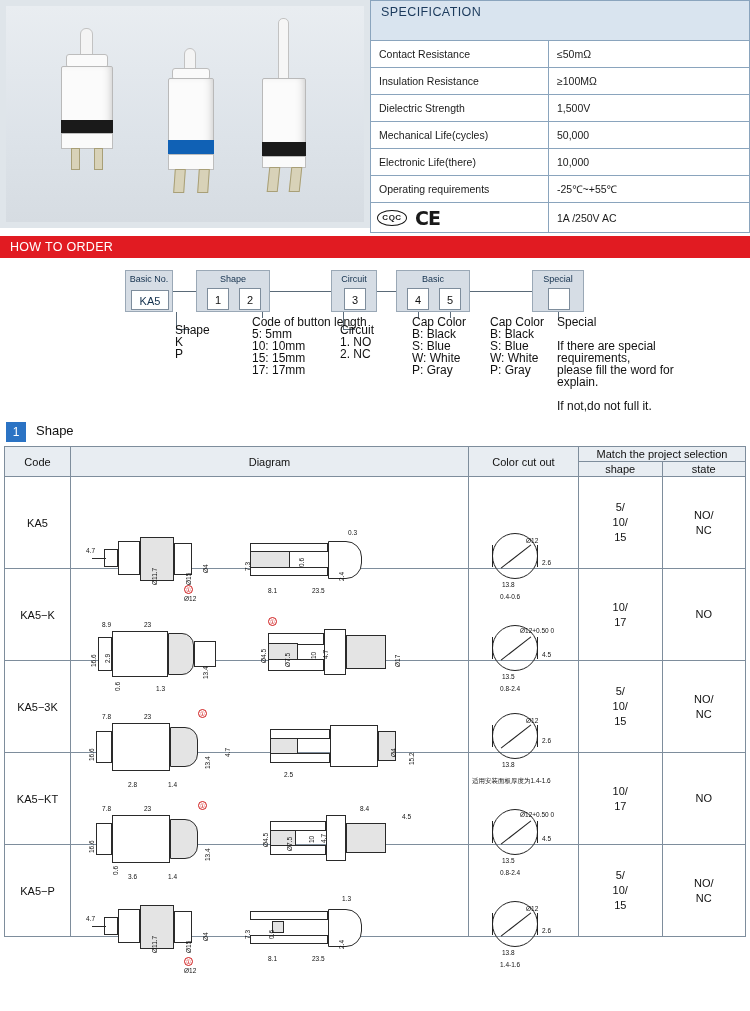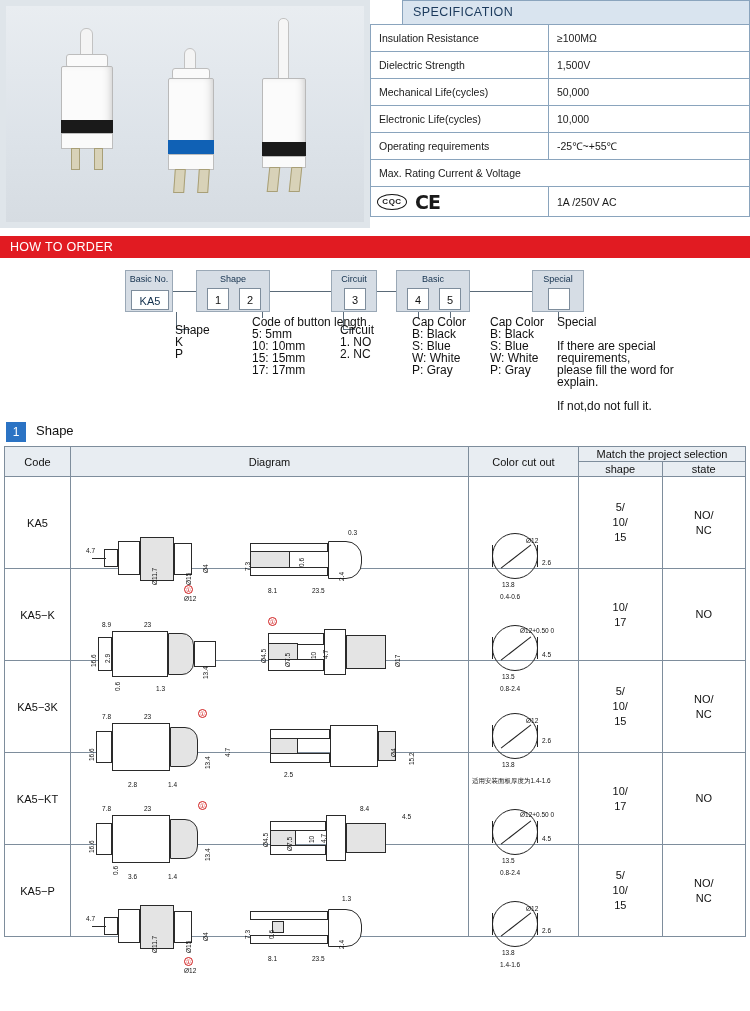--- a/index.html
+++ b/index.html
@@ -61,22 +61,22 @@
   #sw3 .body { left:14px; top:60px; width:44px; height:72px; }
   #sw3 .band { left:14px; top:124px; width:44px; height:14px; background:#1a1a1a; }
   #sw3 .lw   { position:absolute; left:14px; top:138px; width:44px; height:12px; background:#fafafa; border:1px solid #bdbdbd;}
   #sw3 .pin  { top:149px; width:11px; height:25px; transform: skewX(-6deg); }
   #sw3 .p1 { left:20px; }
   #sw3 .p2 { left:42px; }
 
   
   .spec { width: 380px; height: 228px; }
   .spec-title {
-    height: 24px; background: #d9e4ef; border: 1px solid #8aa4bd; border-bottom: none;
-    font-size: 12.5px; color: #1b3a5c; padding: 4px 0 0 10px; letter-spacing: .4px; margin-left: 32px;
+    height: 40px; background: #d9e4ef; border: 1px solid #8aa4bd; border-bottom: none;
+    font-size: 12.5px; color: #1b3a5c; padding: 4px 0 0 10px; letter-spacing: .4px;
   }
   table.spec-tbl { width: 380px; border-collapse: collapse; font-size: 10.5px; }
   table.spec-tbl td {
     border: 1px solid #8aa4bd; height: 27px; padding: 2px 8px; color: #1a1a1a;
   }
   table.spec-tbl td.k { width: 178px; }
   td.maxrate { font-size: 10.5px; height: 18px; }
   .cert-cell { padding: 0 6px !important; height: 30px !important; }
   .cert-row { display:flex; align-items:center; gap:8px; height:100%; }
   .cqc {
@@ -187,42 +187,43 @@
           <div class="pin p1"></div>
             <div class="pin p2"></div>
         </div>
       </div>
     </div>
 
     <div class="spec">
       <div class="spec-title">SPECIFICATION</div>
       <table class="spec-tbl">
         <tbody>
+            <tr>
+          <td class="k">Contact Resistance</td>
+          <td>≤50mΩ</td>
+        </tr>
         <tr>
           <td class="k">Insulation Resistance</td>
           <td>≥100MΩ</td>
         </tr>
         <tr>
           <td class="k">Dielectric Strength</td>
           <td>1,500V</td>
         </tr>
         <tr>
           <td class="k">Mechanical Life(cycles)</td>
           <td>50,000</td>
         </tr>
         <tr>
-          <td class="k">Electronic  Life(cycles)</td>
+          <td class="k">Electronic  Life(there)</td>
           <td>10,000</td>
         </tr>
         <tr>
           <td class="k">Operating requirements</td>
           <td>-25℃~+55℃</td>
-        </tr>
-        <tr>
-          <td class="k maxrate" colspan="2">Max. Rating Current &amp; Voltage</td>
         </tr>
         <tr>
           <td class="k cert-cell">
             <div class="cert-row">
               <span class="cqc">CQC</span>
               <span class="ce">CE</span>
             </div>
           </td>
           <td>1A /250V AC</td>
         </tr>

